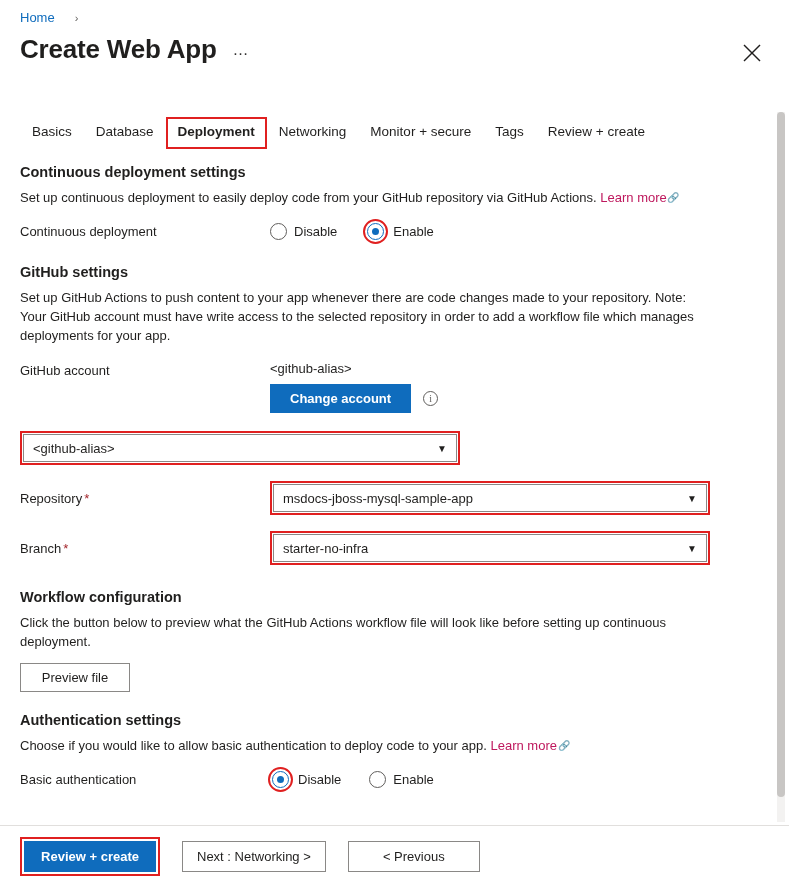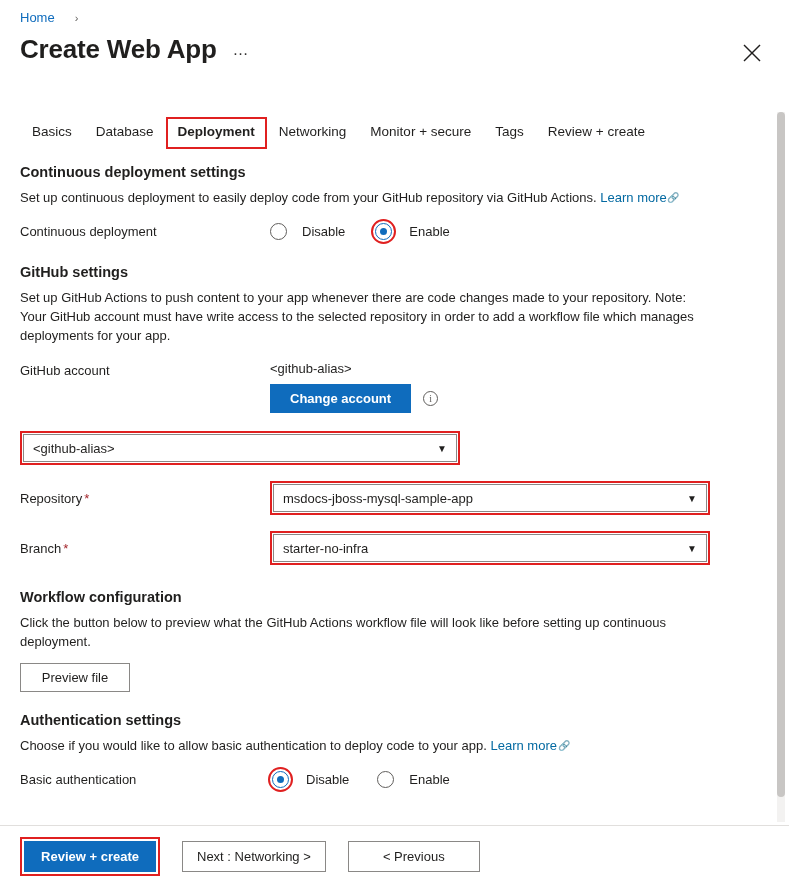--- a/index.html
+++ b/index.html
@@ -110,21 +110,21 @@
     color: #201f1e;
   }
   p.desc {
     font-size: 13px;
     line-height: 19px;
     margin: 8px 0 0 0;
     color: #201f1e;
     max-width: 680px;
   }
   a.link {
-    color: #0369a1;
+    color: #be185d;
     text-decoration: none;
     cursor: pointer;
     white-space: nowrap;
   }
   .ext-icon {
     font-size: 10px;
     vertical-align: 1px;
     margin-left: 1px;
   }
 
@@ -145,21 +145,21 @@
     margin-left: 2px;
   }
   .radio-group {
     display: flex;
     align-items: center;
     gap: 28px;
   }
   .radio-item {
     display: flex;
     align-items: center;
-    gap: 15px;
+    gap: 7px;
     font-size: 13px;
     cursor: pointer;
   }
   .radio {
     width: 17px; height: 17px;
     border-radius: 50%;
     border: 1px solid #605e5c;
     background: #fff;
     display: inline-block;
     position: relative;

